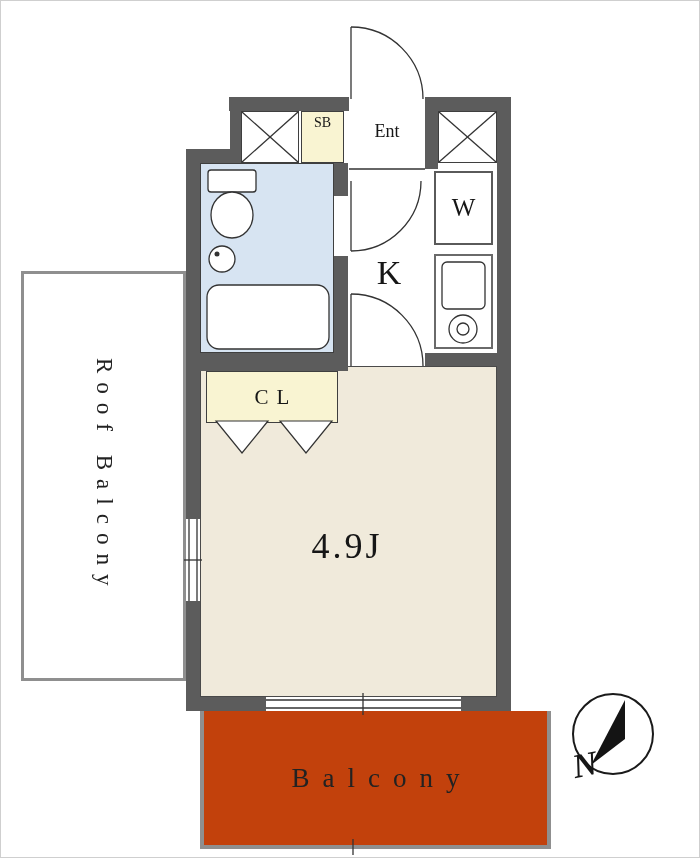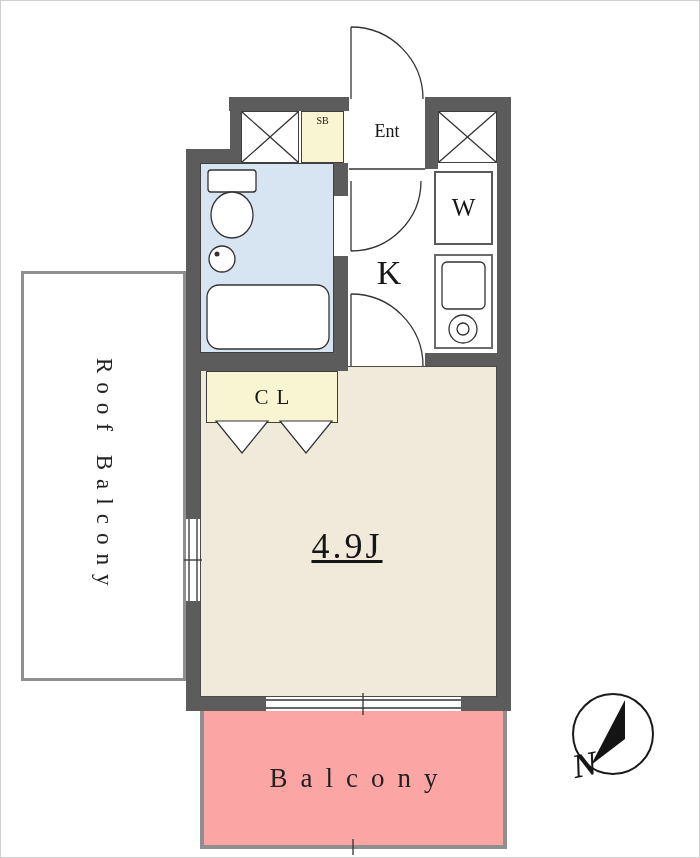--- a/index.html
+++ b/index.html
@@ -11,37 +11,37 @@
   .box.yellow { background:var(--closet,#f9f4d2); }
   .fill-bath { position:absolute; left:199px; top:162px; width:134px; height:190px;
                background:var(--bath,#d7e4f2); border:1px solid #3f3f3f; box-sizing:border-box; }
   .fill-room { position:absolute; left:199px; top:365px; width:297px; height:331px;
                background:var(--room,#f0eadb); border:1px solid #4a4a4a; box-sizing:border-box; }
   .counter { position:absolute; left:433px; top:253px; width:59px; height:95px;
              border:2px solid #6a6a6a; background:#fff; box-sizing:border-box; }
   .wbox { position:absolute; left:433px; top:170px; width:59px; height:74px;
           border:2px solid #5a5a5a; background:#fff; box-sizing:border-box;
           display:flex; align-items:center; justify-content:center; }
-  .balcony { position:absolute; left:199px; top:710px; width:307px; height:138px; background:#fca5a5;
+  .balcony { position:absolute; left:199px; top:710px; width:351px; height:138px; background:#c2410c;
              border-left:4px solid var(--balcony,#8f8f8f); border-right:4px solid var(--balcony,#8f8f8f);
              border-bottom:4px solid var(--balcony,#8f8f8f); box-sizing:border-box;
              display:flex; align-items:center; justify-content:center; }
   .roof { position:absolute; left:20px; top:270px; width:165px; height:410px; background:#fff;
           border:3px solid var(--balcony,#8f8f8f); box-sizing:border-box;
           display:flex; align-items:center; justify-content:center; }
   .roof-label { writing-mode:vertical-rl; text-orientation:mixed; letter-spacing:9px;
                 font-size:23px; color:#222; }
   .label { position:absolute; color:#161616; }
   .center { display:flex; align-items:center; justify-content:center; }
-  .sb-label  { left:300px; top:114px; width:43px; text-align:center; font-size:10px; }
+  .sb-label  { left:300px; top:114px; width:43px; text-align:center; font-size:14px; }
   .ent-label { left:350px; top:120px; width:72px; text-align:center; font-size:18px; }
   .k-label   { left:364px; top:248px; width:48px; height:48px; font-size:34px; }
   .cl-box    { left:205px; top:370px; width:132px; height:52px; }
   .cl-label  { width:100%; height:100%; font-size:21px; letter-spacing:8px; padding-left:8px; box-sizing:border-box; }
-  .main-label{ left:246px; top:524px; width:200px; text-align:center; font-size:36px; letter-spacing:3px;text-decoration:underline; }
+  .main-label{ left:246px; top:524px; width:200px; text-align:center; font-size:36px; letter-spacing:3px; }
   .balcony-label { font-size:27px; letter-spacing:13px; padding-left:13px; color:#222; }
   .n-label   { left:560px; top:740px; width:48px; height:48px; font-size:34px;
                font-style:italic; font-weight:700; transform:rotate(-12deg); }
   svg.overlay { position:absolute; left:0; top:0; pointer-events:none; }
   .ln  { fill:none; stroke:var(--line,#333333); stroke-width:1.3px; }
   .fx  { fill:#ffffff; stroke:var(--line,#333333); stroke-width:1.3px; }
   .tri { fill:#ffffff; stroke:var(--line,#333333); stroke-width:1.2px; }
   .cmp-circle { fill:#ffffff; stroke:#1a1a1a; stroke-width:2px; }
   .cmp-arrow  { fill:var(--compass,#141414); stroke:none; }
 </style>

